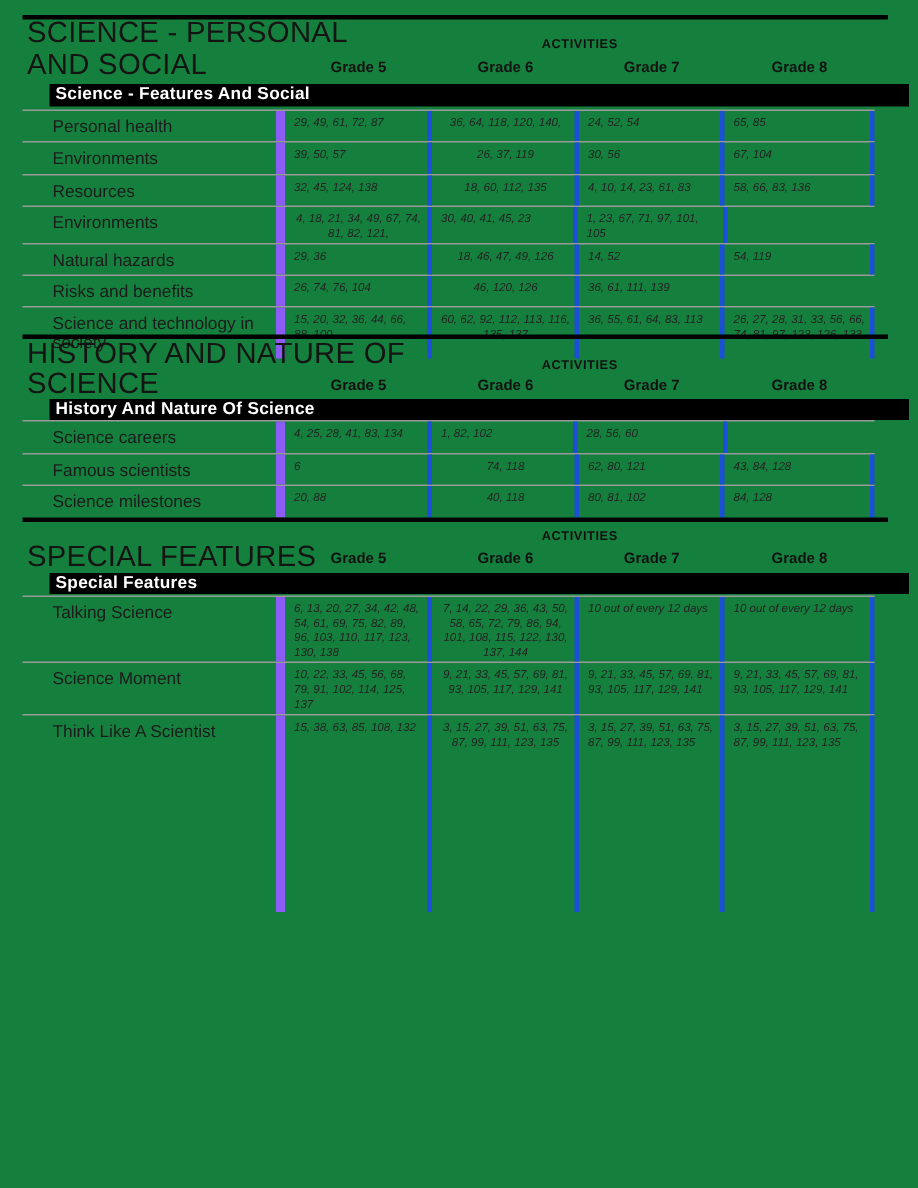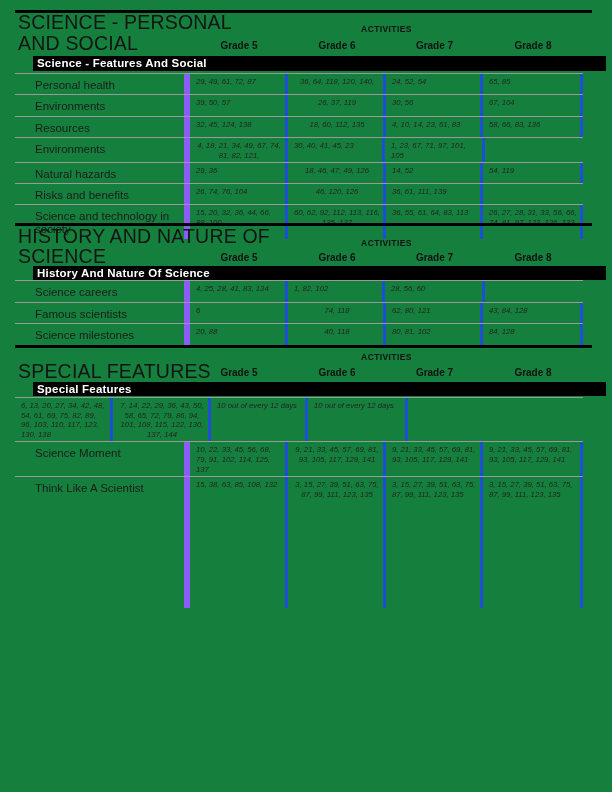--- a/index.html
+++ b/index.html
@@ -164,20 +164,21 @@
     <span class="gh w0">Grade 5</span>
     <span class="gh w1">Grade 6</span>
     <span class="gh w2">Grade 7</span>
     <span class="gh w3">Grade 8</span>
   </div>
 
   <div class="bar" style="top:382px; height:14px; line-height:14px">Special Features</div>
 
   <div class="tbl" style="top:397px">
     <div class="row" style="min-height:43px">
+      <div class="cell-label">Talking Science</div>
       <div class="cell-g g0">6, 13, 20, 27, 34, 42, 48, 54, 61, 69, 75, 82, 89, 96, 103, 110, 117, 123, 130, 138</div>
       <div class="cell-g g1">7, 14, 22, 29, 36, 43, 50, 58, 65, 72, 79, 86, 94, 101, 108, 115, 122, 130, 137, 144</div>
       <div class="cell-g g2">10 out of every 12 days</div>
       <div class="cell-g g3">10 out of every 12 days</div>
     </div>
     <div class="row" style="min-height:35px">
       <div class="cell-label">Science Moment</div>
       <div class="cell-g g0">10, 22, 33, 45, 56, 68, 79, 91, 102, 114, 125, 137</div>
       <div class="cell-g g1">9, 21, 33, 45, 57, 69, 81, 93, 105, 117, 129, 141</div>
       <div class="cell-g g2">9, 21, 33, 45, 57, 69, 81, 93, 105, 117, 129, 141</div>

